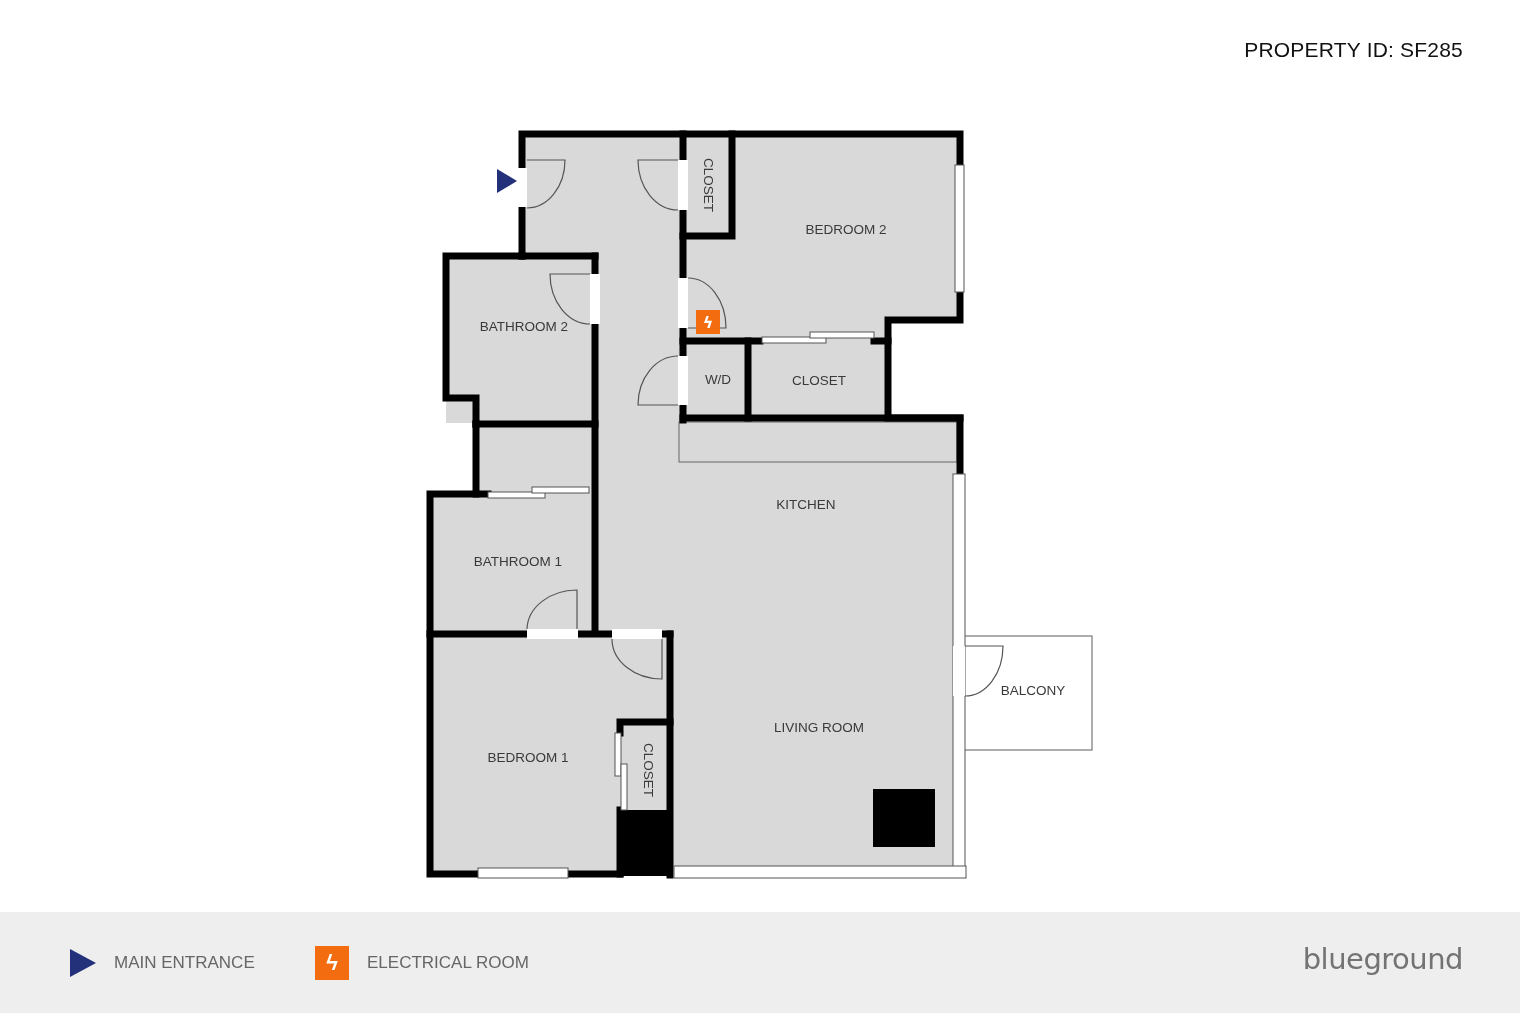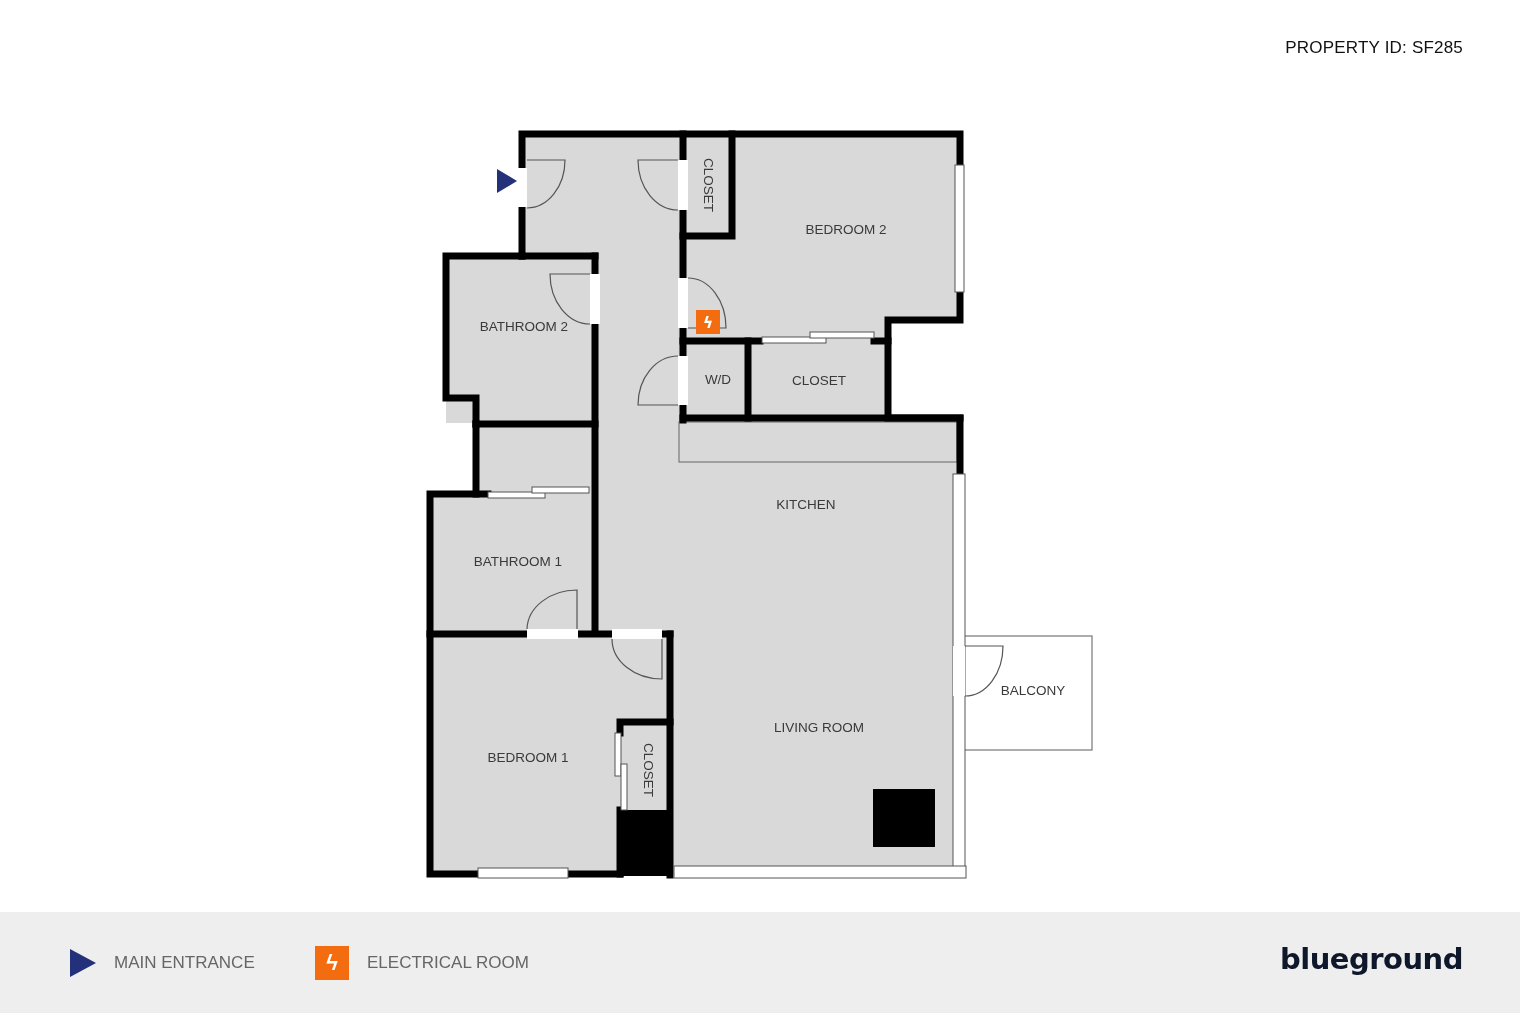--- a/index.html
+++ b/index.html
@@ -1,26 +1,26 @@
 <!DOCTYPE html>
 <html><head>
 <meta charset="utf-8">
 <style>
   html, body { margin:0; padding:0; }
   body { width:1520px; height:1013px; position:relative; background:#ffffff; overflow:hidden;
          font-family:"Liberation Sans", "DejaVu Sans", sans-serif; }
-  .prop-id { position:absolute; right:57px; top:38px; font-size:17px; color:#111; letter-spacing:0.2px; }
+  .prop-id { position:absolute; right:57px; top:38px; font-size:21px; color:#111; letter-spacing:0.2px; }
   svg.plan { position:absolute; left:0; top:0; }
   .room-label { font-family:"Liberation Sans", sans-serif; font-size:13.5px; fill:#3a3a3a; }
   .footer { position:absolute; left:0; top:912px; width:1520px; height:101px; background:#eeeeee; }
   .legend-item { position:absolute; top:0; height:101px; display:flex; align-items:center; }
   .legend-label { font-size:17px; color:#666; margin-left:18px; }
   .entrance-legend-icon { width:0; height:0; border-top:14px solid transparent; border-bottom:14px solid transparent; border-left:26px solid #23307a; }
   .panel-legend-icon { width:34px; height:34px; background:#f36c10; display:flex; align-items:center; justify-content:center; color:#fff; font-size:22px; font-weight:bold; }
-  .logo { position:absolute; right:57px; top:30px; font-size:29px; font-weight:bold; color:#0f172a; letter-spacing:-0.5px; font-family:"DejaVu Sans", sans-serif; }
+  .logo { position:absolute; right:57px; top:30px; font-size:29px; font-weight:normal; color:#737373; letter-spacing:-0.5px; font-family:"DejaVu Sans", sans-serif; }
 </style>
 </head>
 <body>
 
 <div class="prop-id">PROPERTY ID: SF285</div>
 
 <svg class="plan" width="1520" height="912" viewBox="0 0 1520 912">
 
   <g fill="#d9d9d9">
     <rect x="522" y="136" width="438" height="300"></rect>

